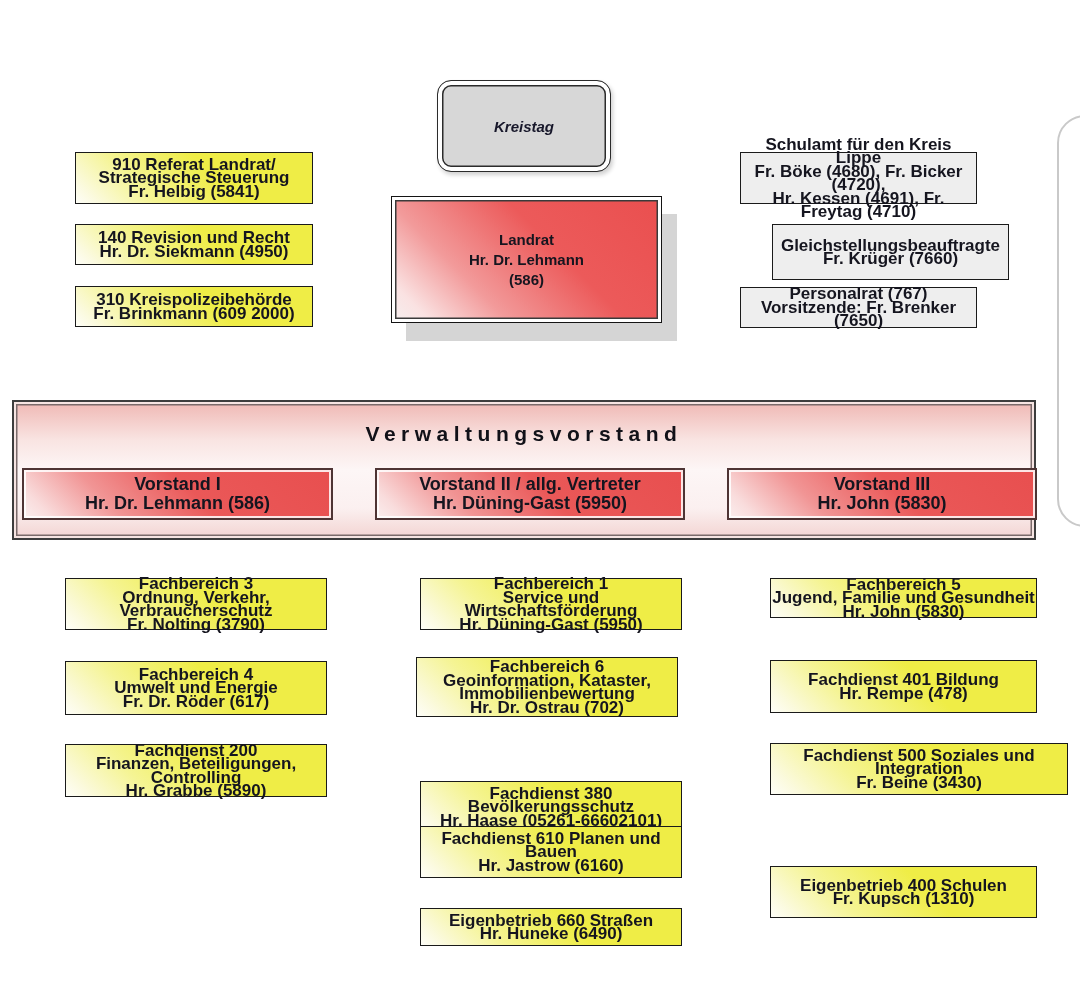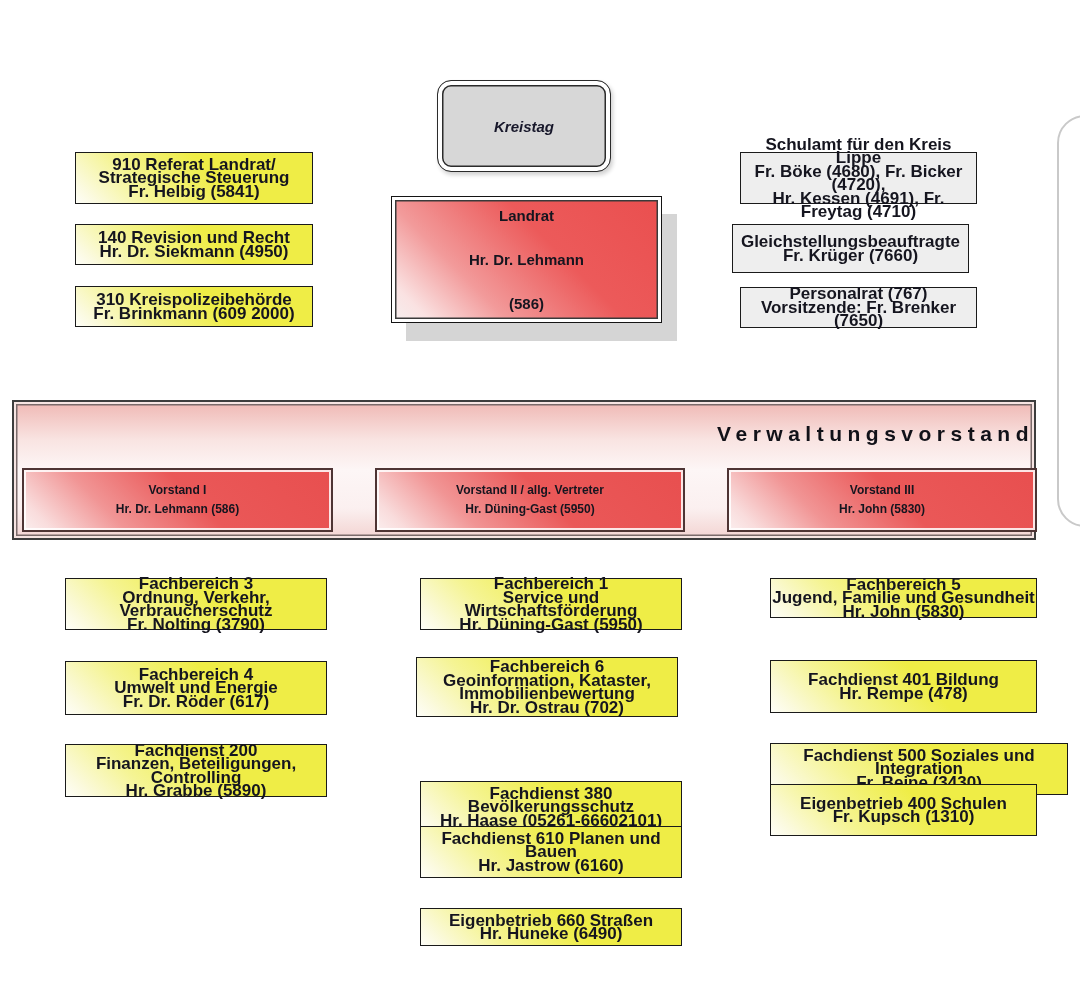--- a/index.html
+++ b/index.html
@@ -37,47 +37,46 @@
     color: #17172a;
     font-style: italic;
   }
   .landrat {
     left: 391px; top: 196px; width: 271px; height: 127px;
     background: linear-gradient(225deg, #ea4f4f 0%, #ec5a5a 40%, #f29a9a 70%, #fae2e2 90%, #f5efef 100%);
     border: 1.5px solid #141414;
     box-shadow: inset 0 0 0 3px #ffffff, inset 0 0 0 4.5px #3a3a3a, 15px 18px 0 #d5d5d5;
     font-size: 15px;
     line-height: 20px;
-    gap: 24px;
   }
   .band {
     position: absolute;
     left: 12px; top: 400px; width: 1024px; height: 140px;
     box-sizing: border-box;
     background: linear-gradient(180deg, #efb8b4 0%, #f9e4e2 28%, #fdf6f6 50%, #fbf0f0 78%, #f3d4d2 100%);
     border: 2px solid #3d3d3d;
     box-shadow: inset 0 0 0 2px #f6e4e2, inset 0 0 0 3.5px #7a6a6a;
   }
   .band-title {
     position: absolute;
     left: 0; right: 0; top: 20px;
-    text-align: right;
+    text-align: center;
     font-size: 21px;
     font-weight: bold;
     letter-spacing: 5.5px;
     color: #111118;
   }
   .member {
     background: linear-gradient(225deg, #e84f4f 0%, #ea5858 45%, #f19595 72%, #f9dcdc 92%, #fbeeee 100%);
     border: 2px solid #4e3434;
     box-shadow: inset 0 0 0 2px rgba(255,255,255,0.85);
-    font-size: 12px;
+    font-size: 18px;
     line-height: 19px;
     top: 66px;
-    height: 64px;
+    height: 52px;
   }
   .edge-arc {
     position: absolute;
     left: 1057px; top: 115px;
     width: 150px; height: 412px;
     box-sizing: border-box;
     border: 2.5px solid #c9c9c9;
     border-radius: 28px;
     background: transparent;
   }
@@ -109,21 +108,21 @@
   <div class="box small yellow" style="left:75px; top:286px; width:238px; height:41px">
       <div>310 Kreispolizeibehörde</div>
       <div>Fr. Brinkmann (609 2000)</div>
     </div>
 
   <div class="box small grayflat" style="left:740px; top:152px; width:237px; height:52px">
       <div>Schulamt  für den Kreis Lippe</div>
       <div>Fr. Böke (4680), Fr. Bicker (4720),</div>
       <div>Hr. Kessen (4691),  Fr. Freytag (4710)</div>
     </div>
-  <div class="box small grayflat" style="left:732px; top:224px; width:237px; height:49px">
+  <div class="box small grayflat" style="left:772px; top:224px; width:237px; height:56px">
       <div>Gleichstellungsbeauftragte</div>
       <div>Fr. Krüger (7660)</div>
     </div>
   <div class="box small grayflat" style="left:740px; top:287px; width:237px; height:41px">
       <div>Personalrat (767)</div>
       <div>Vorsitzende: Fr. Brenker (7650)</div>
     </div>
 
   <div class="band">
     <div class="band-title">Verwaltungsvorstand</div>
@@ -187,20 +186,20 @@
       <div>Hr. John (5830)</div>
     </div>
   <div class="box small yellow" style="left:770px; top:660px; width:267px; height:53px">
       <div>Fachdienst 401 Bildung</div>
       <div>Hr. Rempe (478)</div>
     </div>
   <div class="box small yellow" style="left:770px; top:743px; width:298px; height:52px">
       <div>Fachdienst 500 Soziales und Integration</div>
       <div>Fr. Beine (3430)</div>
     </div>
-  <div class="box small yellow" style="left:770px; top:784px; width:267px; height:52px">
+  <div class="box small yellow" style="left:770px; top:866px; width:267px; height:52px">
       <div>Eigenbetrieb 400 Schulen</div>
       <div>Fr. Kupsch (1310)</div>
     </div>
 
   <div class="edge-arc"></div>
 
 </div>
 
 </body></html>

